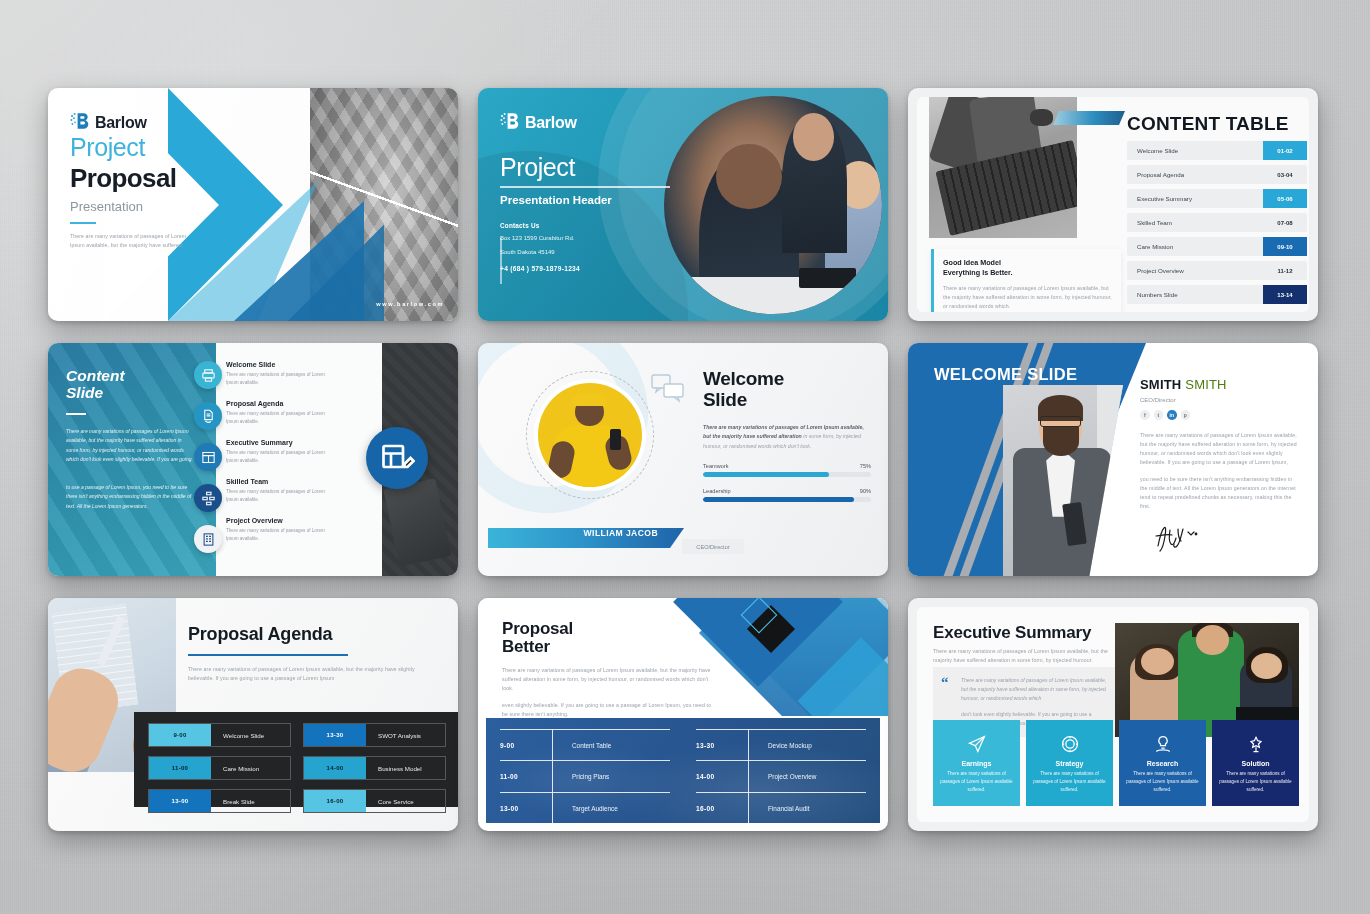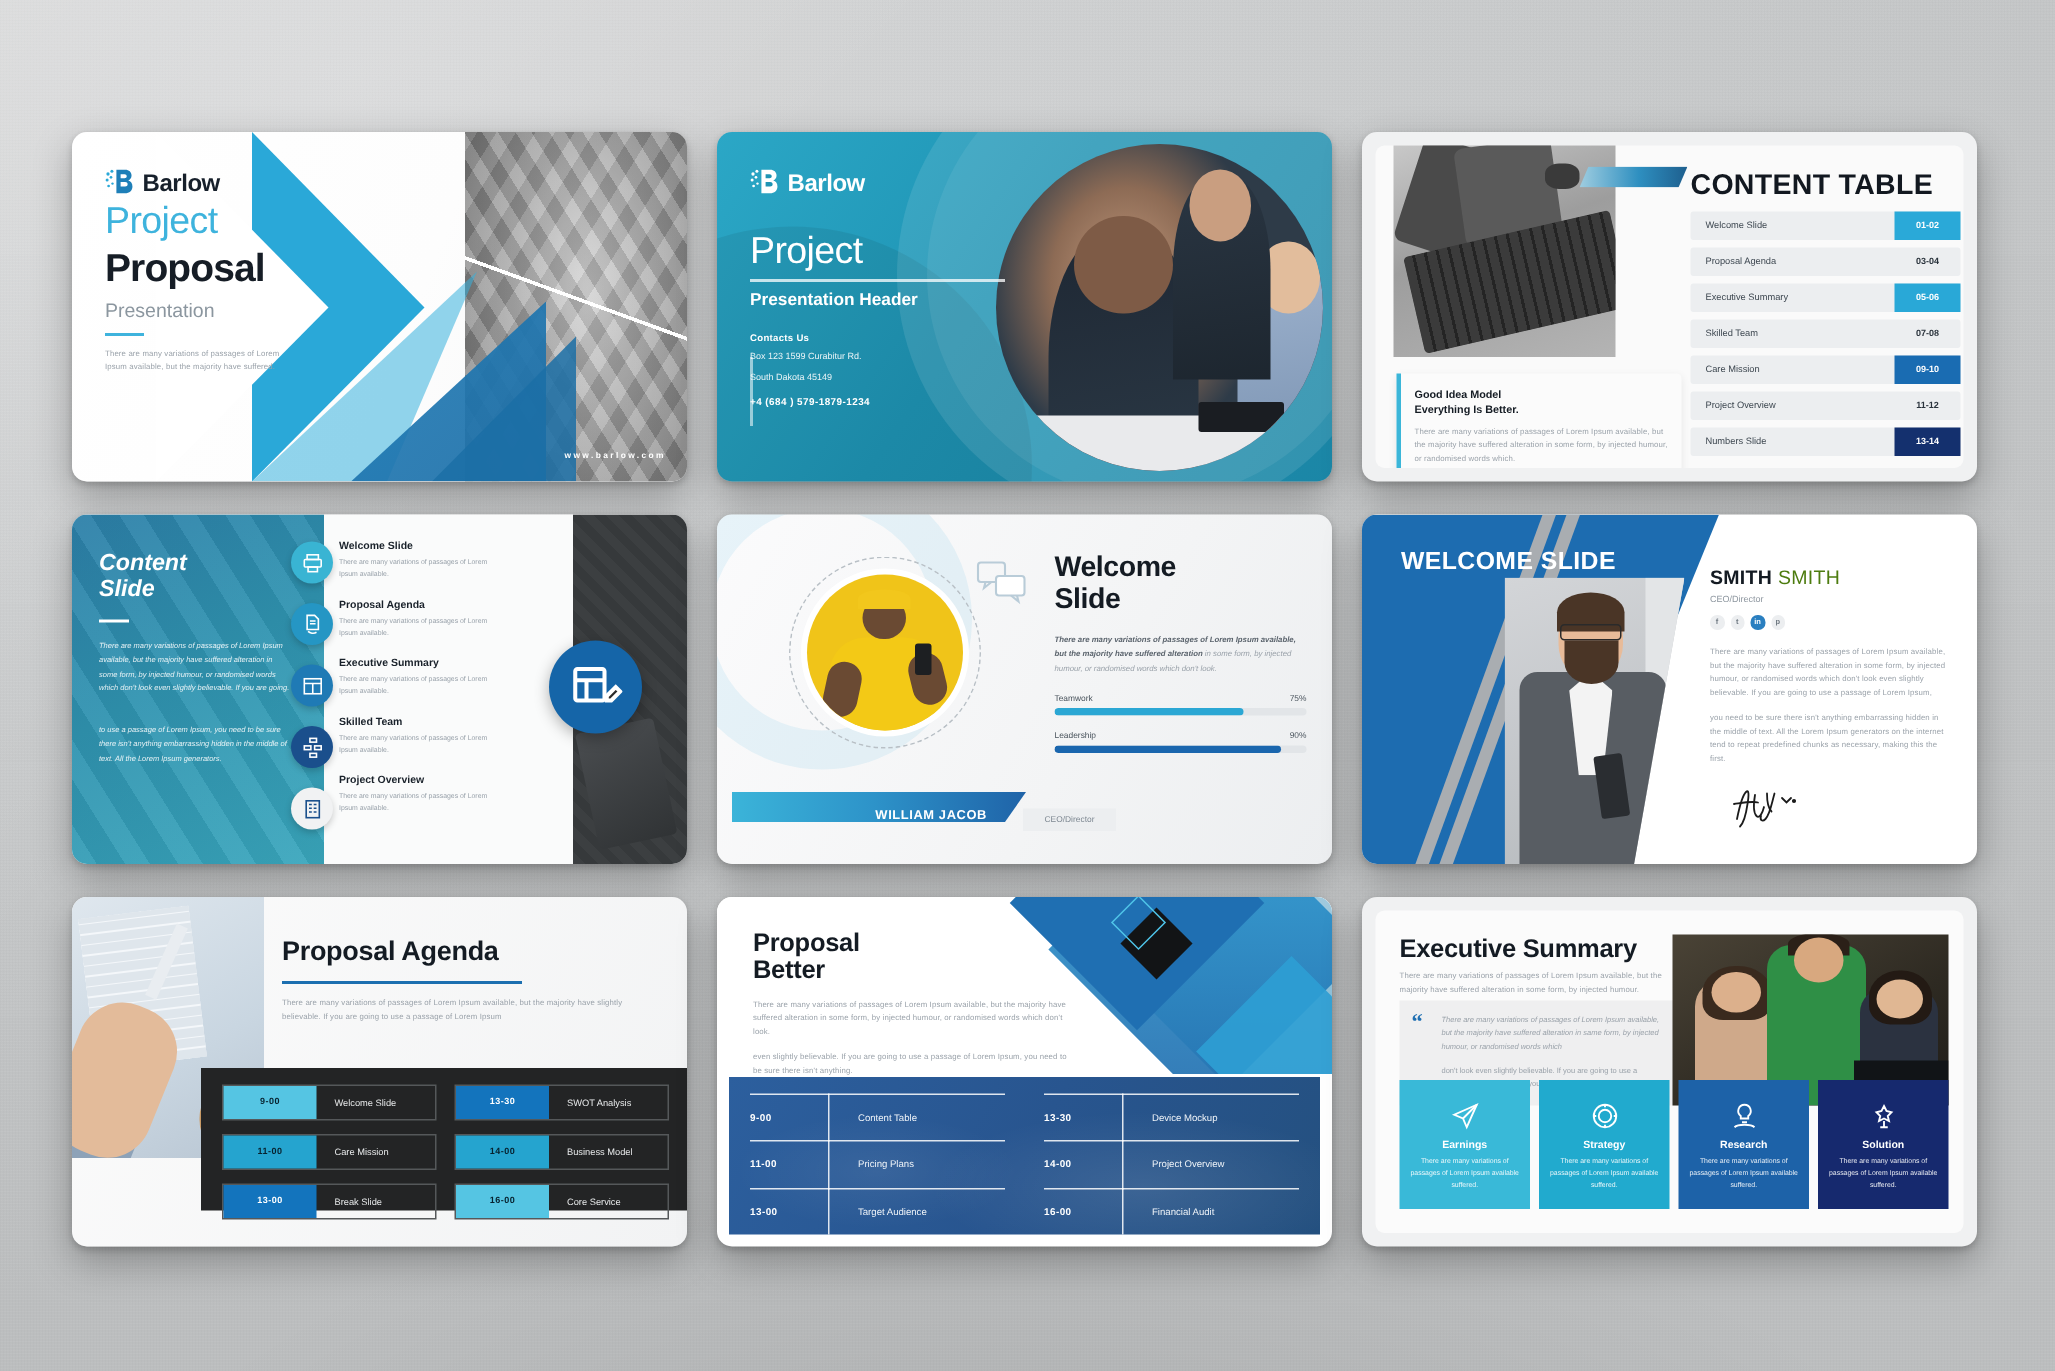--- a/index.html
+++ b/index.html
@@ -157,21 +157,21 @@
   .s5 .av .head{position:absolute;left:36%;top:14%;width:27%;height:27%;border-radius:50%;background:#6a4a33;}
   .s5 .av .cap{position:absolute;left:33%;top:10%;width:33%;height:12%;border-radius:50% 50% 0 0;background:#f2c71c;}
   .s5 .av .body{position:absolute;left:14%;top:40%;width:72%;height:66%;border-radius:24px 24px 0 0;background:#f3c916;}
   .s5 .av .armL{position:absolute;left:12%;top:56%;width:22%;height:36%;background:#6a4a33;border-radius:14px;transform:rotate(12deg);}
   .s5 .av .armR{position:absolute;right:12%;top:50%;width:22%;height:34%;background:#6a4a33;border-radius:14px;transform:rotate(-14deg);}
   .s5 .av .phone{position:absolute;right:20%;top:44%;width:11%;height:20%;background:#1d1f22;border-radius:2px;}
   .s5 .bubble{position:absolute;left:172px;top:30px;width:36px;height:30px;}
   .s5 .name{position:absolute;left:10px;bottom:28px;height:20px;width:196px;
     background:linear-gradient(90deg,#3bb4d9 0%,#2d93c9 48%,#1f63a8 100%);
     clip-path:polygon(0 0,100% 0,calc(100% - 14px) 100%,0 100%);
-    display:flex;align-items:flex-end;justify-content:flex-end;padding-right:26px;}
+    display:flex;align-items:flex-start;justify-content:flex-end;padding-right:26px;}
   .s5 .name span{color:#fff;font-weight:700;font-size:8.6px;letter-spacing:.4px;}
   .s5 .role{position:absolute;left:204px;bottom:22px;width:62px;height:15px;background:#eceef0;
     display:flex;align-items:center;justify-content:center;color:#7e8892;font-size:5.6px;}
   .s5 .right{position:absolute;left:225px;top:26px;width:168px;}
   .s5 h2{font-size:19px;font-weight:700;color:#141b23;line-height:1.1;letter-spacing:-.3px;}
   .s5 .it{font-style:italic;font-size:5.2px;line-height:1.85;margin-top:12px;color:#9aa2aa;}
   .s5 .it b{color:#5b646d;}
   .s5 .skill{margin-top:11px;}
   .s5 .skhdr{display:flex;justify-content:space-between;font-size:5.6px;color:#4a545d;margin-bottom:3px;}
   .s5 .track{height:5px;border-radius:3px;background:#e2e5e8;overflow:hidden;}

